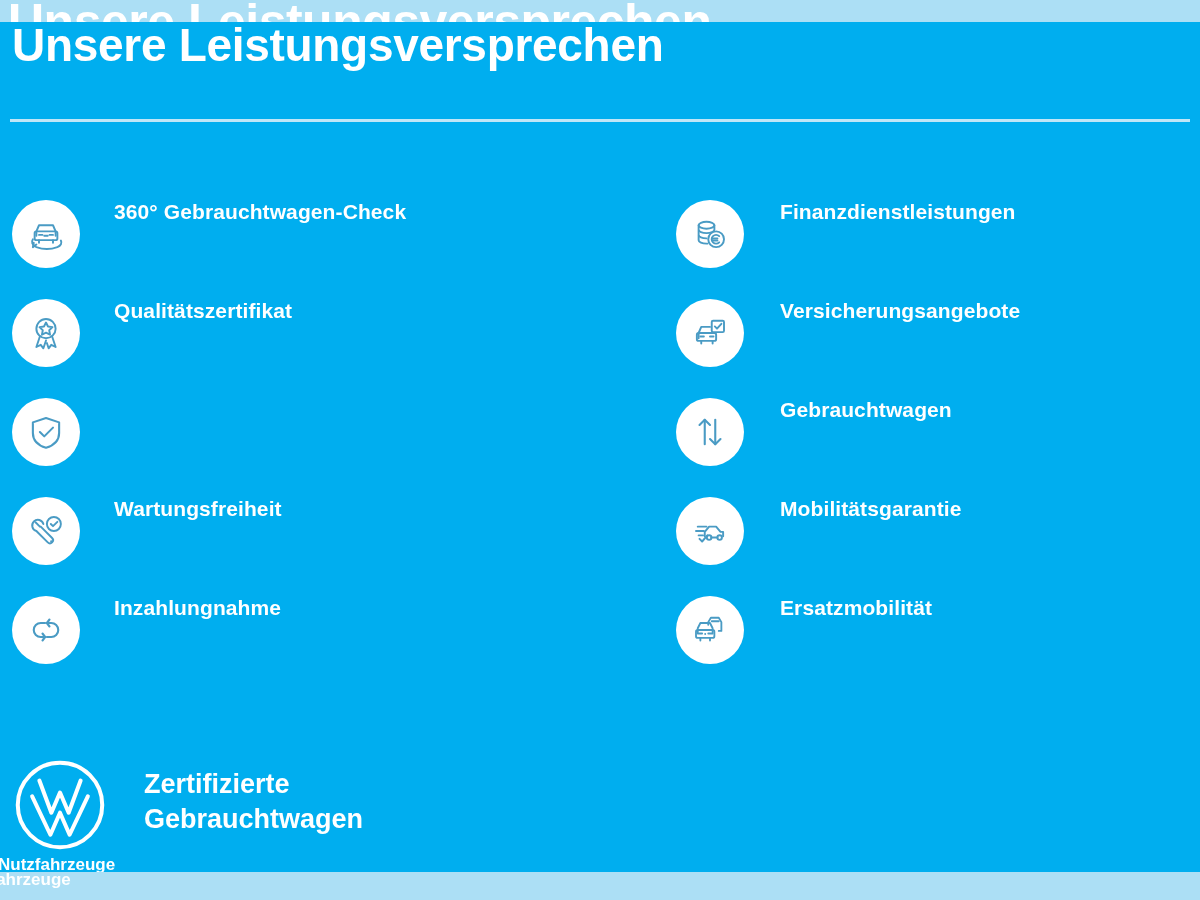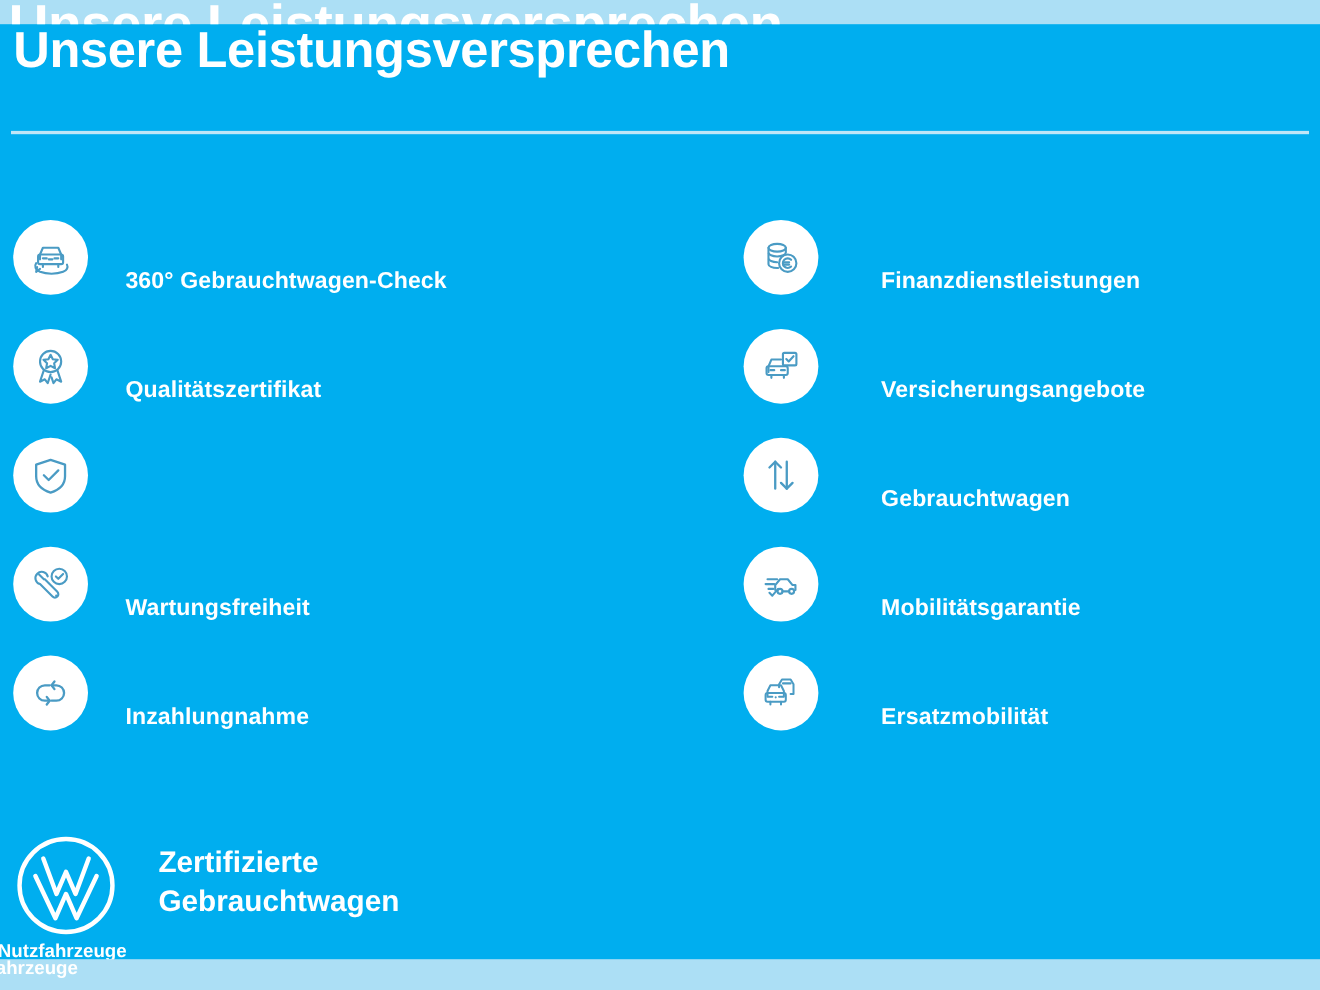--- a/index.html
+++ b/index.html
@@ -54,38 +54,38 @@
   
   .grid {
     position:absolute; left:0; top:200px; width:1200px;
     z-index:2;
   }
   .col { position:absolute; top:0; width:560px; }
   .col-left  { left:12px; }
   .col-right { left:676px; }
 
   .item {
-    display:flex; align-items:flex-end;
+    display:flex; align-items:flex-start;
     height:68px; margin-bottom:31px;
   }
   .item:last-child { margin-bottom:0; }
 
   .badge {
     width:68px; height:68px; border-radius:50%;
     background:#ffffff; flex:0 0 68px;
     display:flex; align-items:center; justify-content:center;
   }
   .badge svg { display:block; }
 
   .item-label {
     margin-left:34px;
     font-size:21px; font-weight:700; color:#ffffff;
     white-space:nowrap; letter-spacing:0.1px;
   }
-  .col-right .item-label { margin-left:57px; }
+  .col-right .item-label { margin-left:36px; }
 
   
   .brand {
     position:absolute; left:12px; top:757px; z-index:2;
     display:flex; align-items:flex-start;
   }
   .brand-logo { width:96px; height:96px; flex:0 0 96px; position:relative; }
   .brand-sub {
     position:absolute; left:-14px; top:98px;
     font-size:17px; font-weight:700; color:#ffffff; white-space:nowrap;

